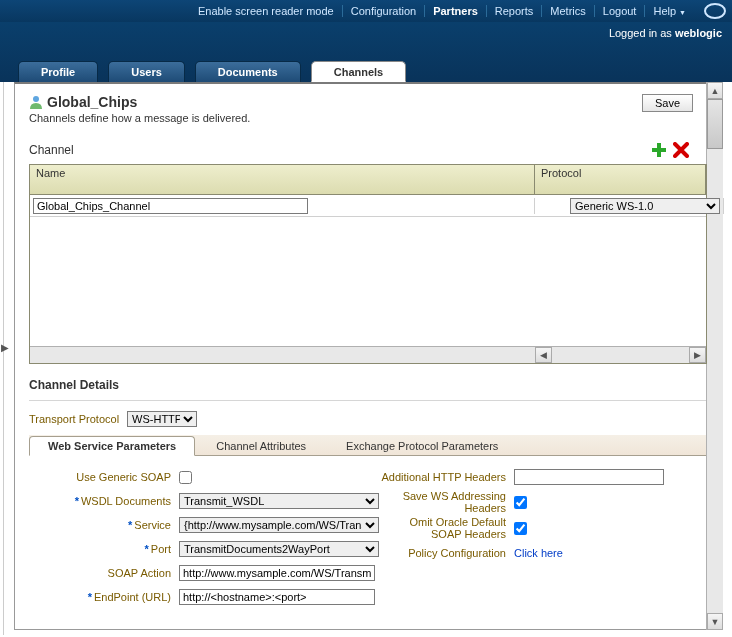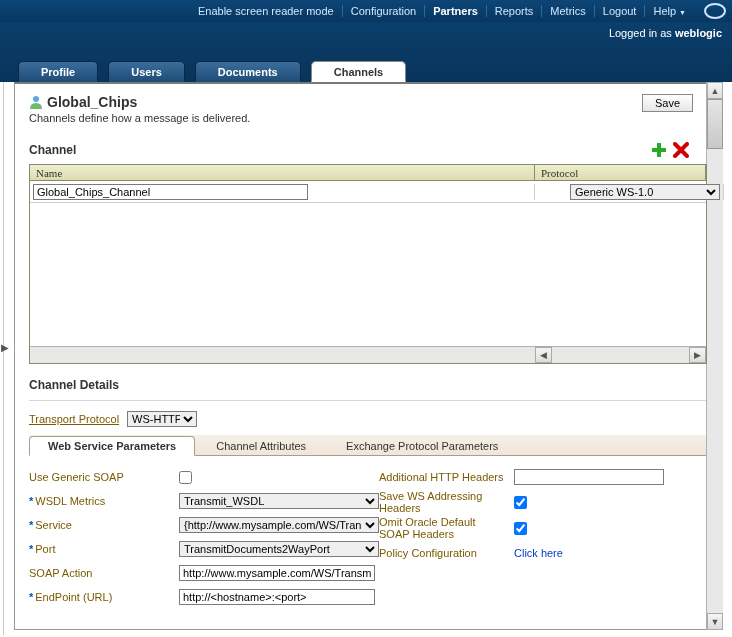--- a/index.html
+++ b/index.html
@@ -27,54 +27,54 @@
   .scroll-up, .scroll-down { height: 17px; background: linear-gradient(#f5f5f5,#ddd); border: 1px solid #aaa; display: flex; align-items: center; justify-content: center; font-size: 9px; color: #555;}
   .scroll-down { position: absolute; bottom: 0; left:0; right: 0;}
   .scroll-thumb { height: 50px; background: linear-gradient(#e5e5e5,#c8c8c8); border: 1px solid #999; margin-top: 0;}
   
   .page-head { display: flex; align-items: center;}
   .page-head .user-icon { width: 14px; height: 14px; margin-right: 4px; display: inline-flex; align-items: center; justify-content: center;}
   .page-title { font-size: 14px; font-weight: bold; color: #333;}
   .save-btn { position: absolute; right: 28px; top: 10px; background: linear-gradient(#fff,#e6e6e6); border: 1px solid #888; padding: 2px 12px; font-size: 11px; cursor: pointer;}
   .page-sub { color: #333; margin-top: 2px; font-size: 11px;}
   
-  .section-title { font-weight: bold; font-size: 12px; color: #333; margin-top: 18px; display: flex; align-items: center;}
+  .section-title { font-weight: normal; font-size: 12px; color: #333; margin-top: 18px; display: flex; align-items: center;}
   .sec-icons { margin-left: auto; margin-right: 18px; display: flex; gap: 6px;}
   .plus-icon svg, .x-icon svg { display: block; }
   
   .grid { border: 1px solid #8a8a70; margin-top: 6px; height: 200px; position: relative; background: #fff;}
-  .grid-head { display: flex; background: linear-gradient(#eeeecd,#dcdcb0); border-bottom: 1px solid #8a8a70; height: 16px; font-family: Liberation Serif, serif;}
+  .grid-head { display: flex; background: linear-gradient(#eeeecd,#dcdcb0); border-bottom: 1px solid #8a8a70; height: 30px;}
   .grid-head .col { padding: 2px 6px; font-size: 11px; color: #333; border-right: 1px solid #8a8a70;}
   .col-name { flex: 0 0 505px;}
   .col-proto { flex: 1;}
   .grid-row { display: flex; height: 22px; align-items: center; border-bottom: 1px solid #d0d0d0; gap: 32px;}
   .grid-row .cell { padding: 0 3px; border-right: 1px solid #d0d0d0;}
   .cell-name { flex: 0 0 505px;}
   .cell-name input { width: 275px; border: 1px solid #7a7a7a; padding: 1px 3px; font-size: 11px; font-family: inherit;}
   .cell-proto { flex: 1;}
   .cell-proto select { width: 150px; border: 1px solid #7a7a7a; font-size: 11px; background: #efefef;}
   .grid-hscroll { position: absolute; bottom: 0; left: 0; right: 0; height: 17px; background: #e8e8e8; display: flex; border-top: 1px solid #b0b0b0;}
   .h-spacer { flex: 0 0 505px;}
   .h-left, .h-right { width: 17px; background: linear-gradient(#f5f5f5,#ddd); border: 1px solid #aaa; display: flex; align-items: center; justify-content: center; font-size: 9px; color: #555;}
   .h-track { flex: 1; background: #e8e8e8;}
   
   .details-title { font-weight: bold; font-size: 12px; color: #333; margin-top: 14px; border-bottom: 1px solid #d6d6d6; padding-bottom: 8px;}
   
   .tp-row { margin-top: 10px; display: flex; align-items: center;}
-  .tp-row label { color: #7a5b00; text-decoration: underline;}
+  .tp-row label { color: #7a5b00;}
   .tp-row select { margin-left: 8px; width: 70px; font-size: 11px; border: 1px solid #7a7a7a; background: #efefef;}
 
   .subtabs { display: flex; margin-top: 8px; border-bottom: 1px solid #a69f8f; background: linear-gradient(#f5efe6, #f0e5d8); height: 21px; align-items: flex-end;}
   .subtab { padding: 3px 18px; color: #333; cursor: pointer; border-top-left-radius: 4px; border-top-right-radius: 4px; border: 1px solid transparent; border-bottom: none; margin-right: 2px;}
   .subtab.active { background: #fff; border: 1px solid #a69f8f; border-bottom: 1px solid #fff; font-weight: bold; margin-bottom: -1px;}
   
   .form-cols { display: flex; margin-top: 10px;}
   .form-col { flex: 1;}
   .form-row { display: flex; align-items: center; min-height: 22px; margin-bottom: 2px;}
-  .form-row label { color: #7a5b00; width: 150px; text-align: left; padding-right: 8px;}
+  .form-row label { color: #7a5b00; width: 150px; text-align: right; padding-right: 8px;}
   .form-row .req { color: #004fc4; margin-right: 2px; font-weight: bold;}
   .form-row input[type=text]{ width: 196px; border: 1px solid #7a7a7a; padding: 1px 3px; font-size: 11px; font-family: inherit;}
   .form-row select { width: 200px; border: 1px solid #7a7a7a; font-size: 11px; background: #efefef;}
   .form-row input[type=checkbox]{ }
   .col2 .form-row label { width: 135px;}
   .link { color: #003cc7; cursor: pointer;}
 </style>
 </head>
 <body>
 
@@ -178,21 +178,21 @@
       <div class="subtab">Exchange Protocol Parameters</div>
     </div>
 
     <div class="form-cols">
       <div class="form-col">
         <div class="form-row">
           <label>Use Generic SOAP</label>
           <input type="checkbox" style="">
         </div>
         <div class="form-row">
-          <label><span class="req">*</span><span>WSDL Metrics</span></label>
+          <label><span class="req">*</span><span>WSDL Documents</span></label>
           <select><option>Transmit_WSDL</option></select>
         </div>
         <div class="form-row">
           <label><span class="req">*</span><span>Service</span></label>
           <select><option>{http://www.mysample.com/WS/TransmitDocuments}TransmitDocumentsService</option></select>
         </div>
         <div class="form-row">
           <label><span class="req">*</span><span>Port</span></label>
           <select><option>TransmitDocuments2WayPort</option></select>
         </div>

